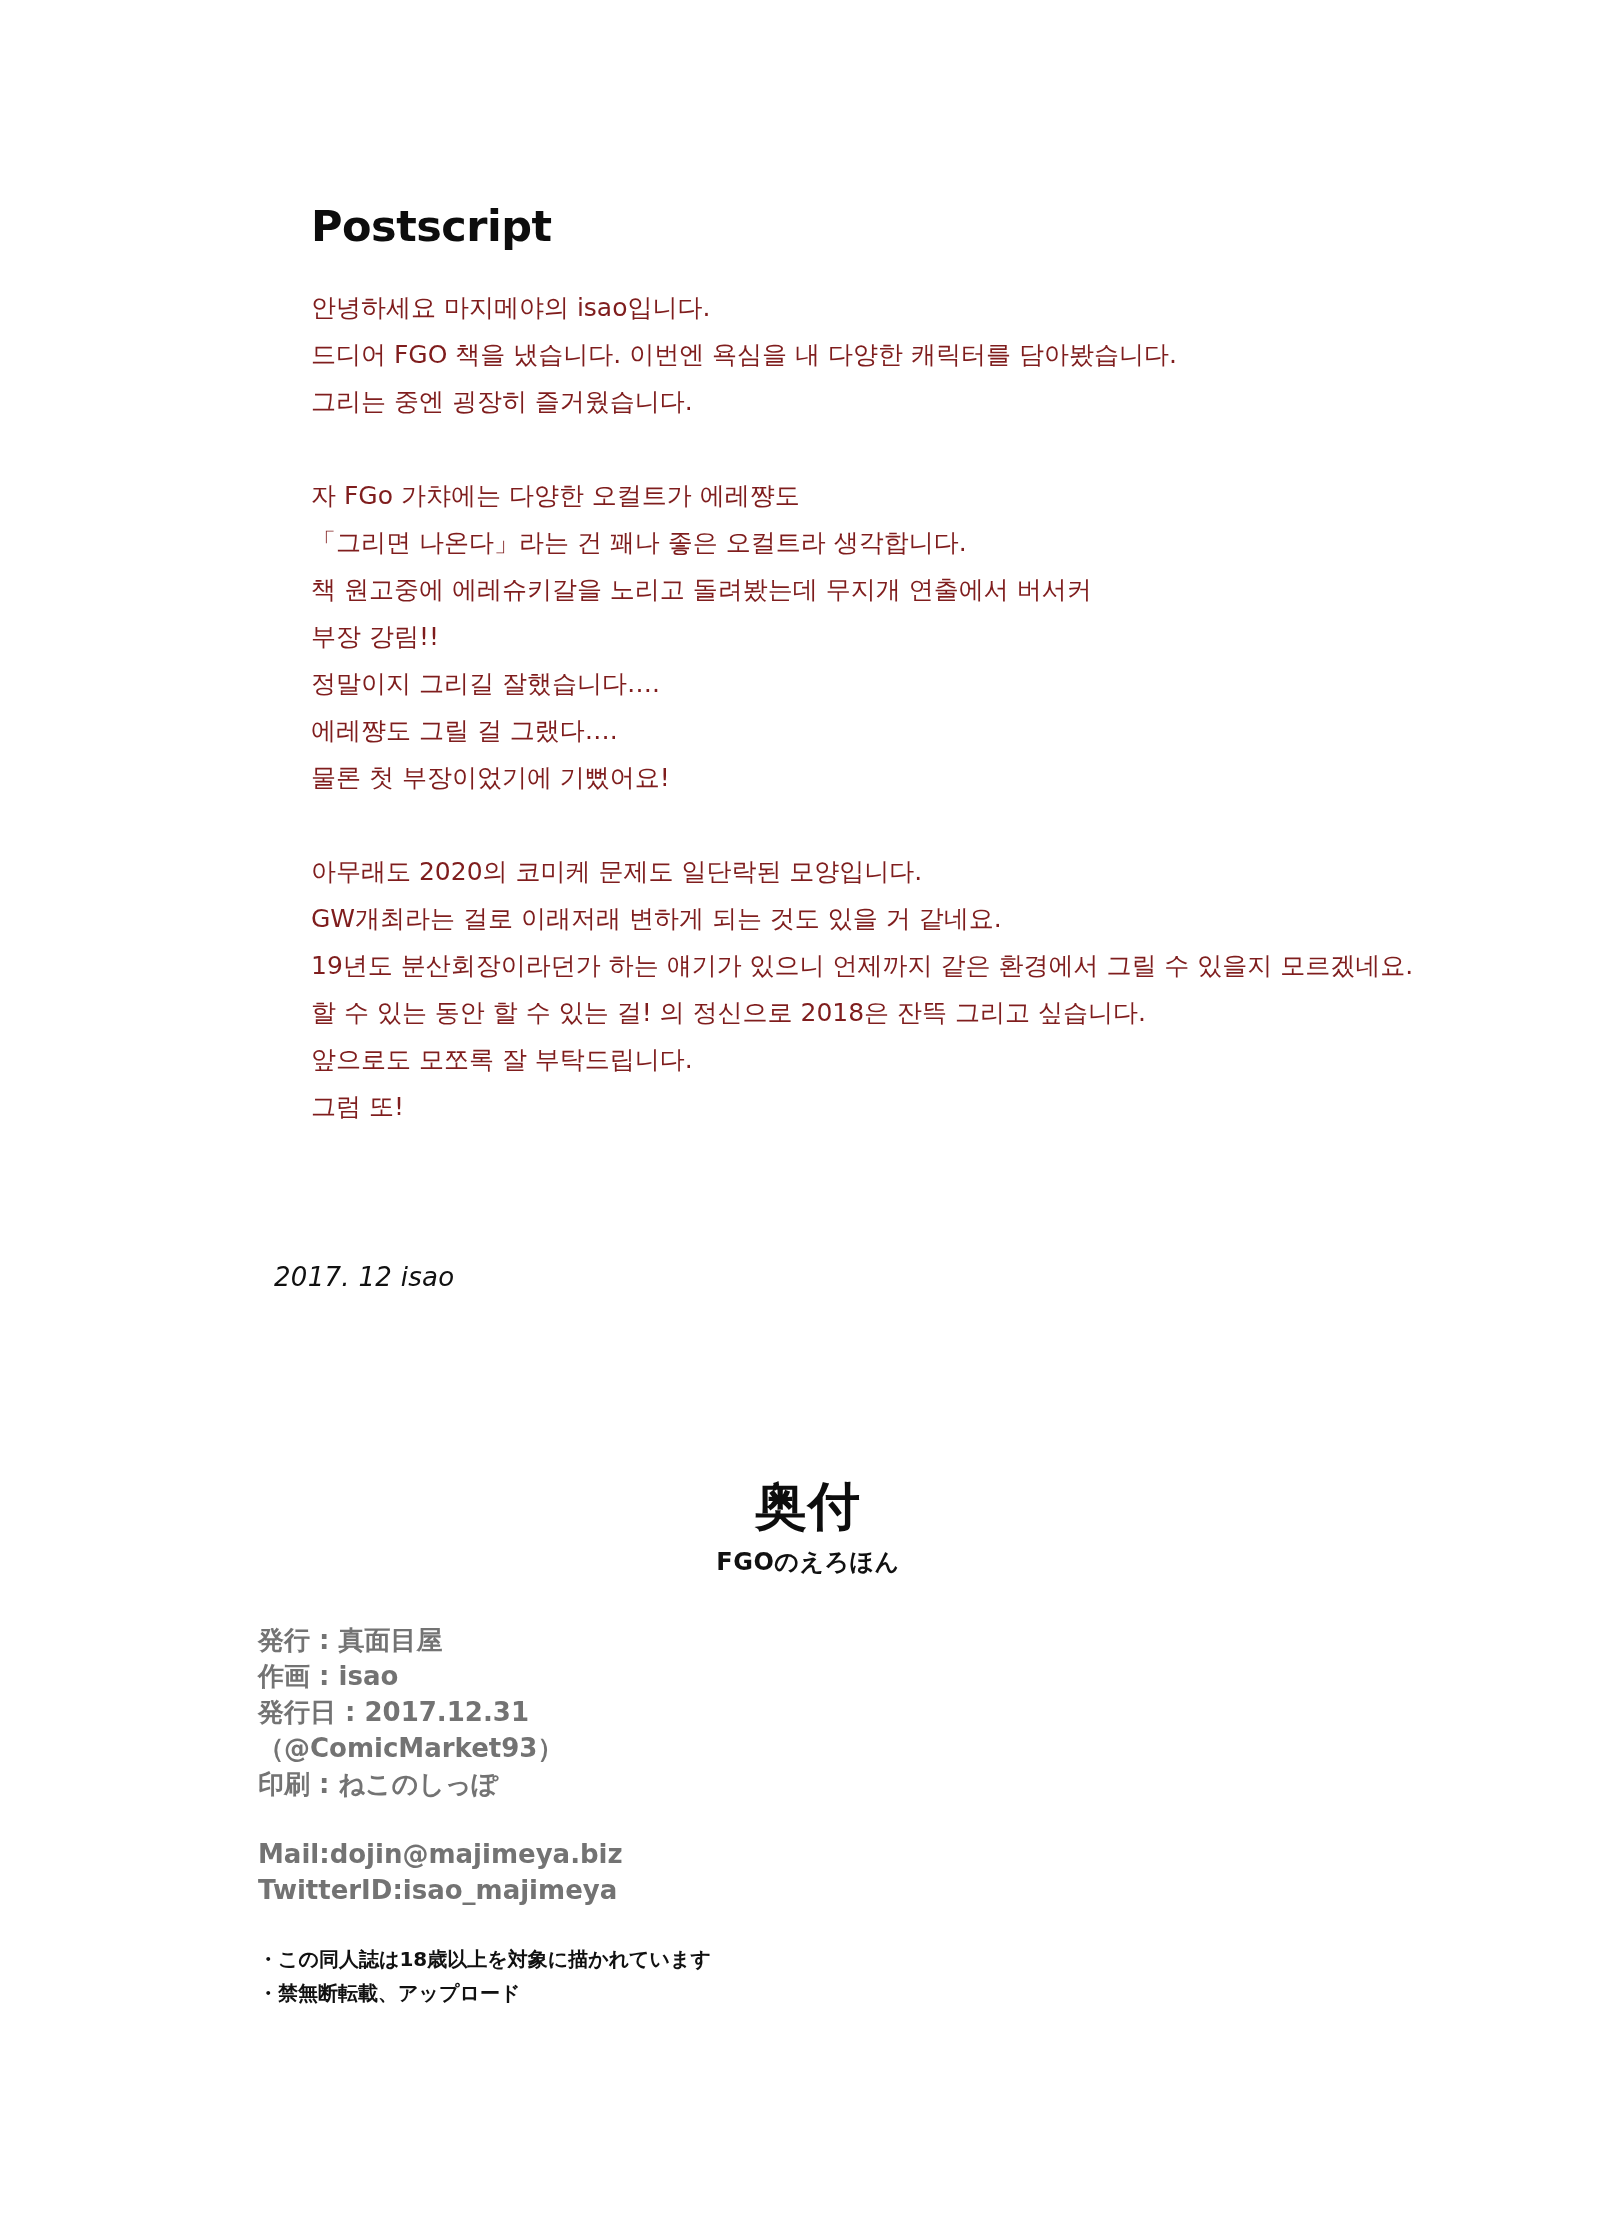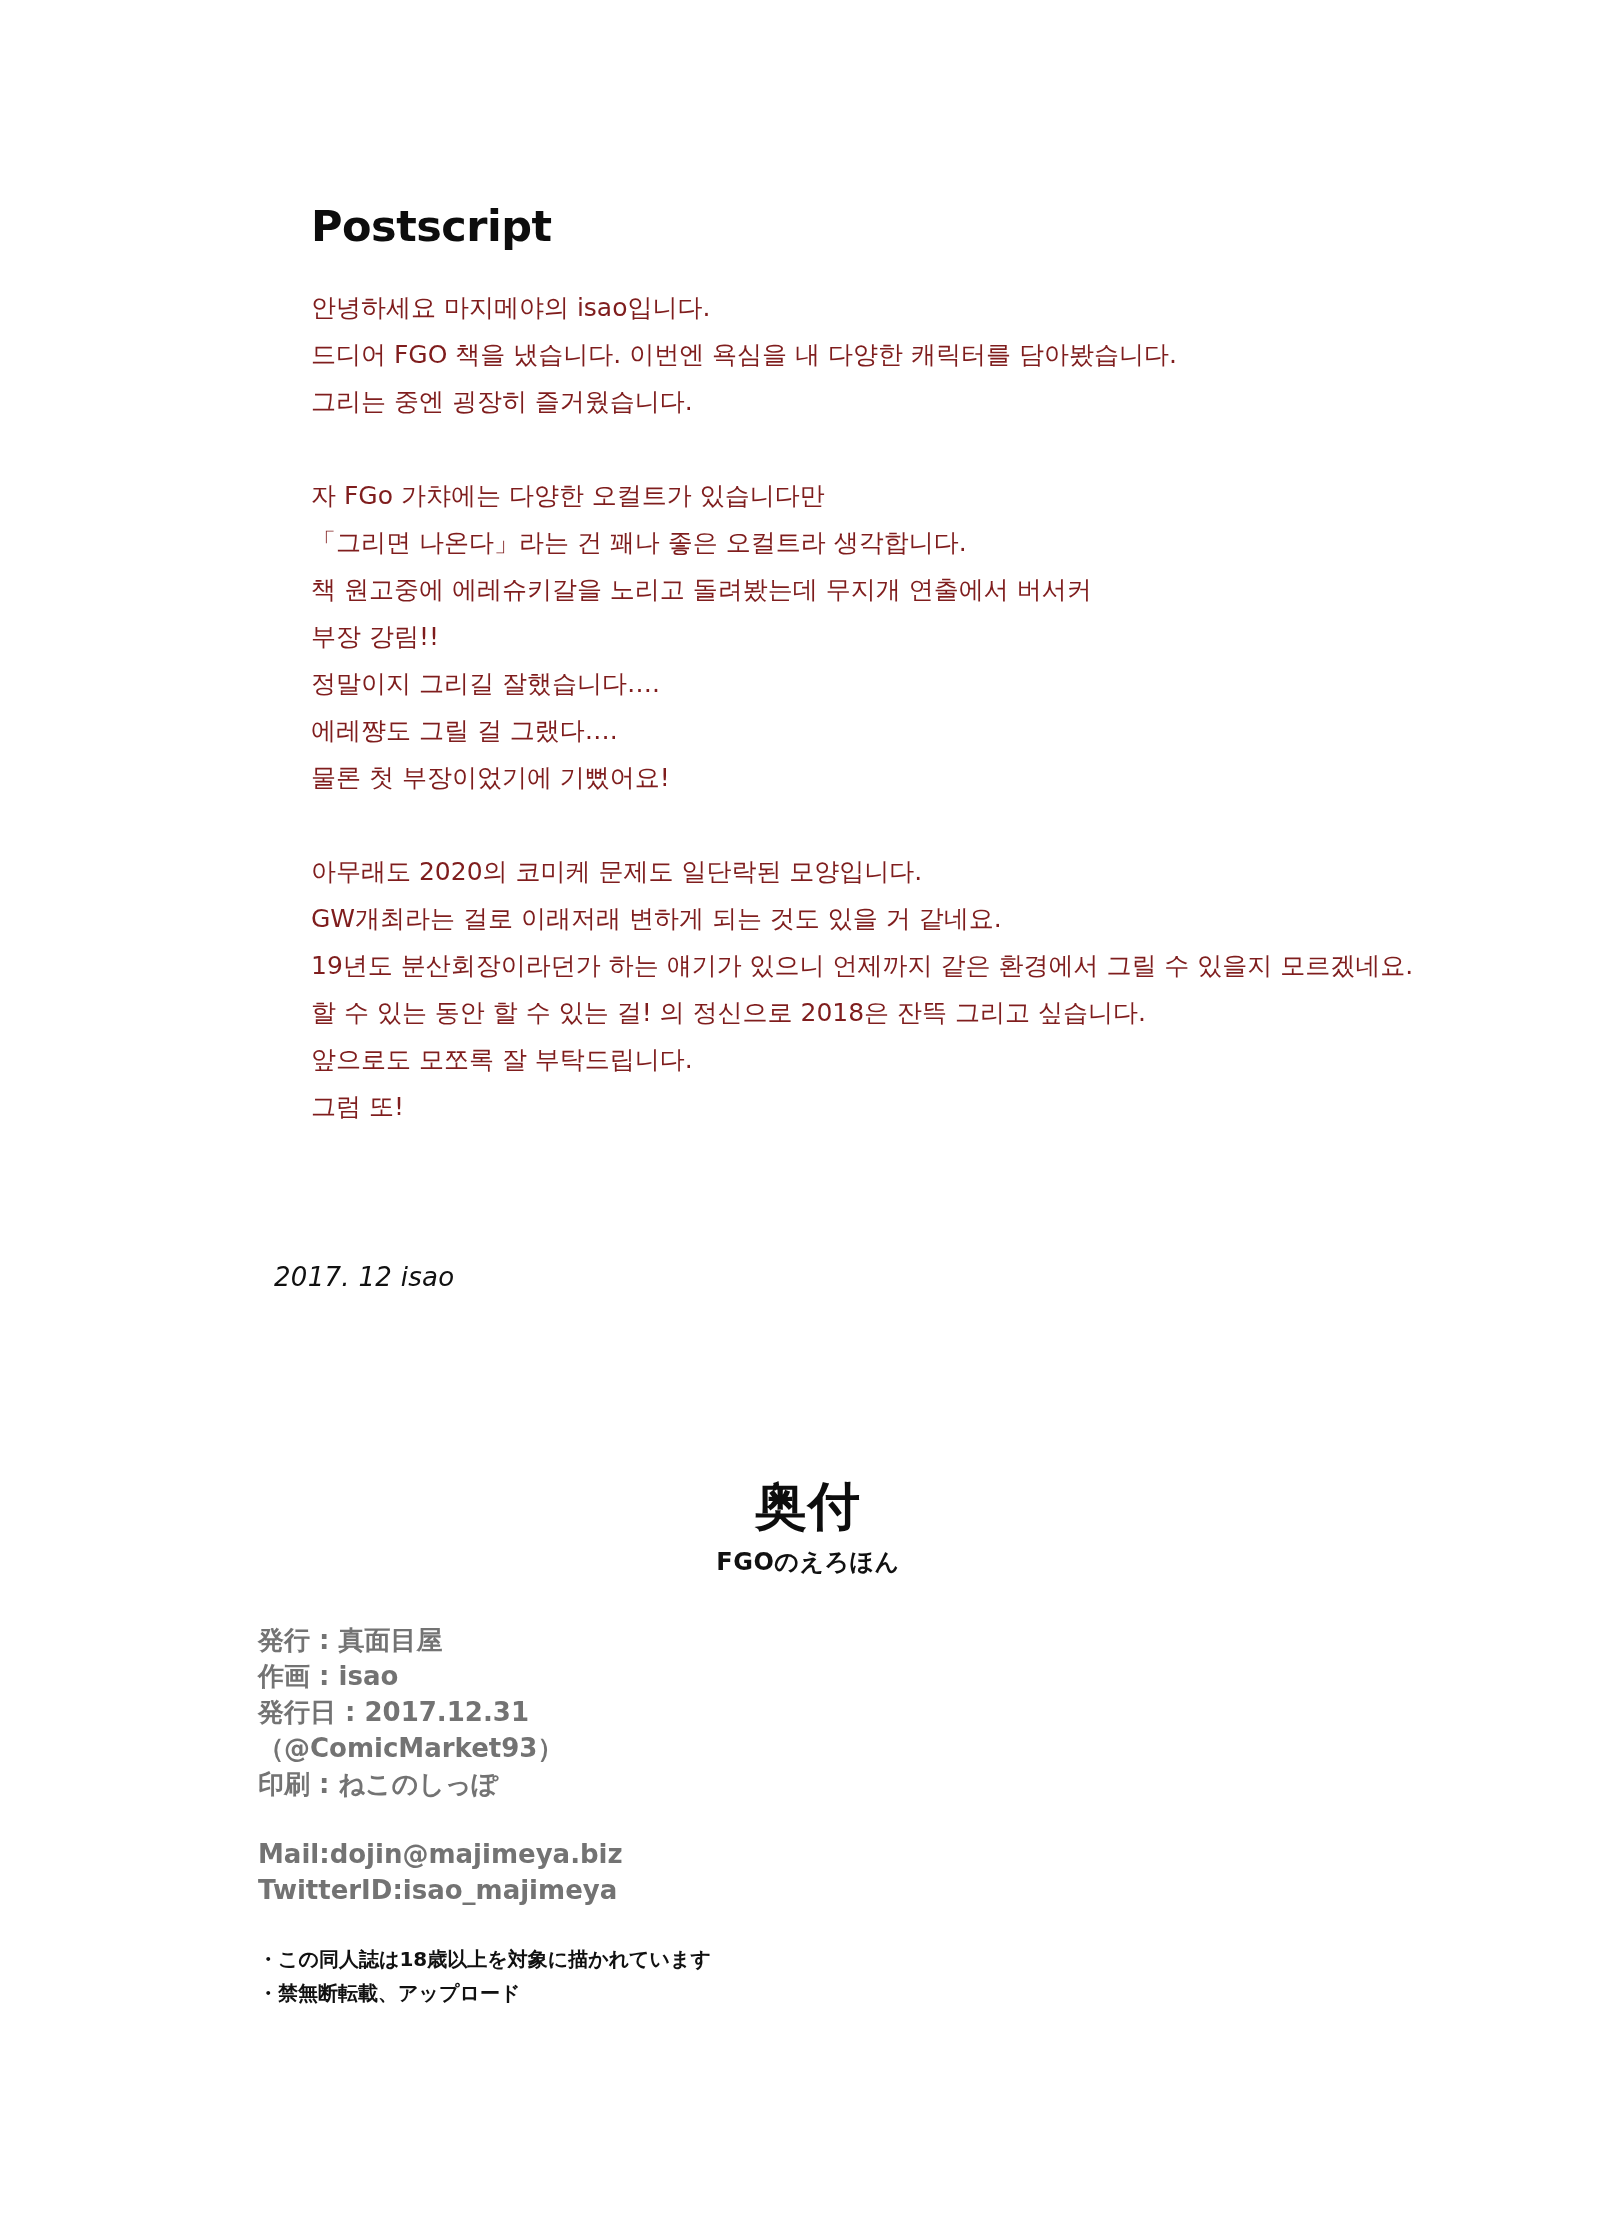--- a/index.html
+++ b/index.html
@@ -115,21 +115,21 @@
 
   <section class="postscript-section">
     <h1 class="postscript-heading">Postscript</h1>
 
     <div class="body-line">안녕하세요 마지메야의 isao입니다.</div>
     <div class="body-line">드디어 FGO 책을 냈습니다. 이번엔 욕심을 내 다양한 캐릭터를 담아봤습니다.</div>
     <div class="body-line">그리는 중엔 굉장히 즐거웠습니다.</div>
 
     <div class="para-gap"></div>
 
-    <div class="body-line">자 FGo 가챠에는 다양한 오컬트가 있습니다만</div>
+    <div class="body-line">자 FGo 가챠에는 다양한 오컬트가 에레쨩도</div>
     <div class="body-line">「그리면 나온다」라는 건 꽤나 좋은 오컬트라 생각합니다.</div>
     <div class="body-line">책 원고중에 에레슈키갈을 노리고 돌려봤는데 무지개 연출에서 버서커</div>
     <div class="body-line">부장 강림!!</div>
     <div class="body-line">정말이지 그리길 잘했습니다….</div>
     <div class="body-line">에레쨩도 그릴 걸 그랬다….</div>
     <div class="body-line">물론 첫 부장이었기에 기뻤어요!</div>
 
     <div class="para-gap"></div>
 
     <div class="body-line">아무래도 2020의 코미케 문제도 일단락된 모양입니다.</div>

